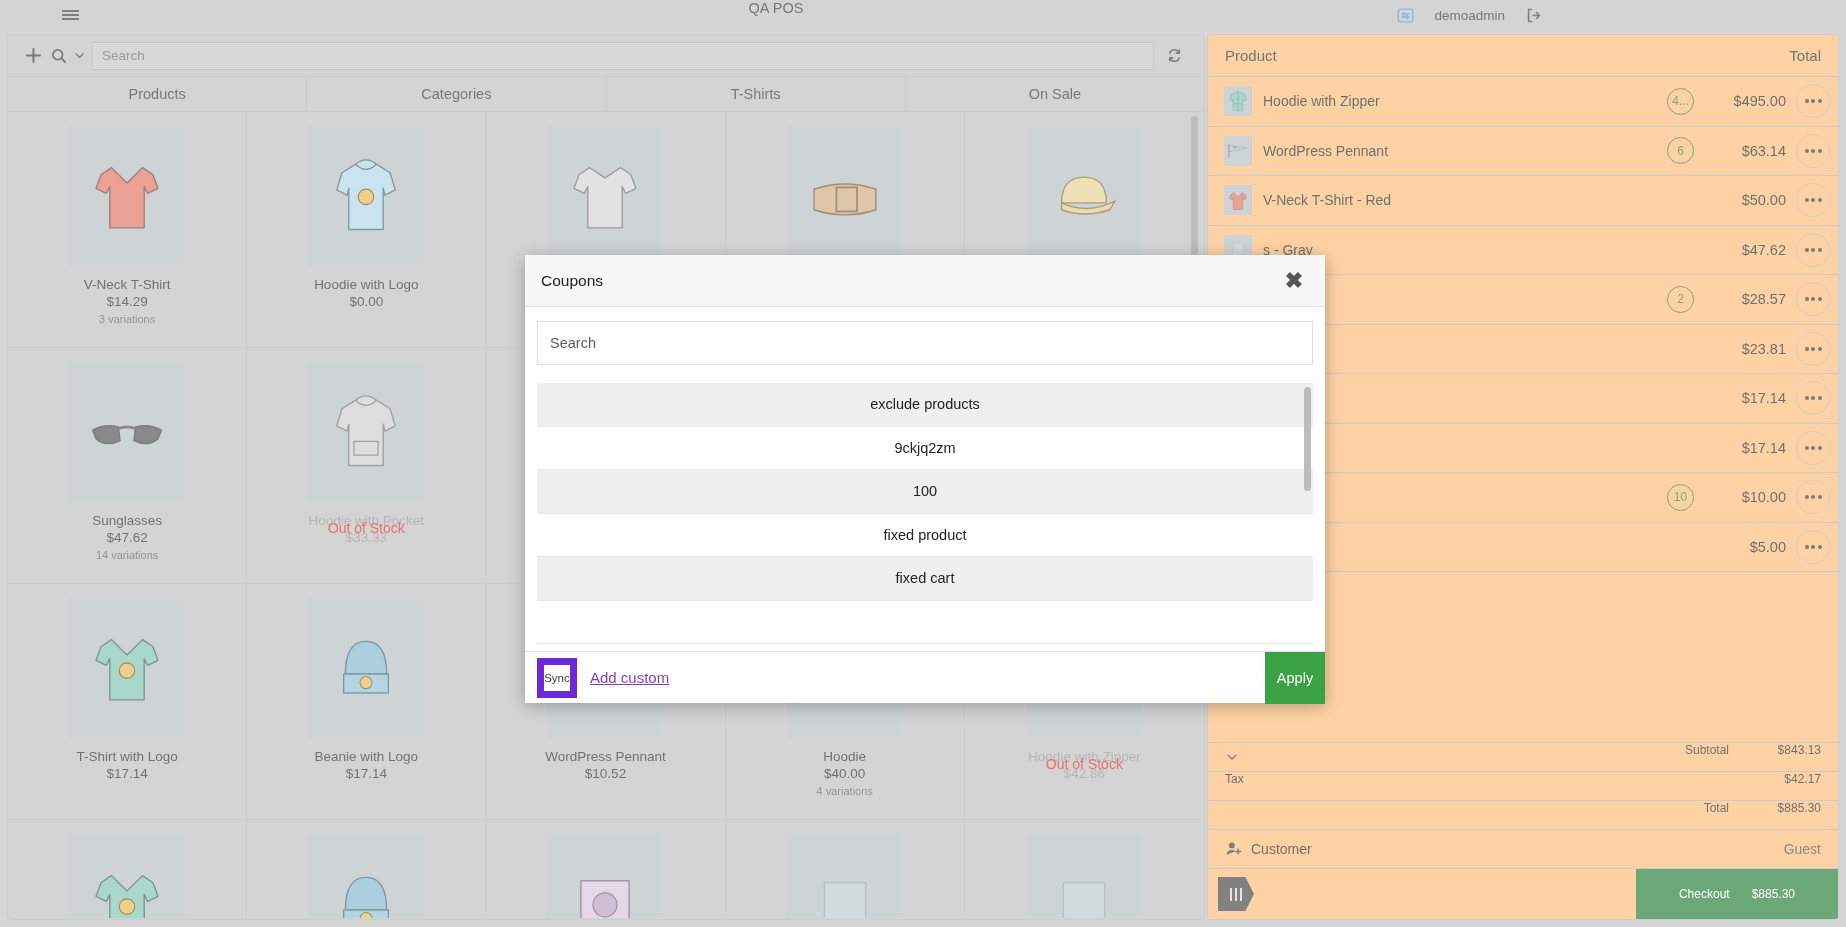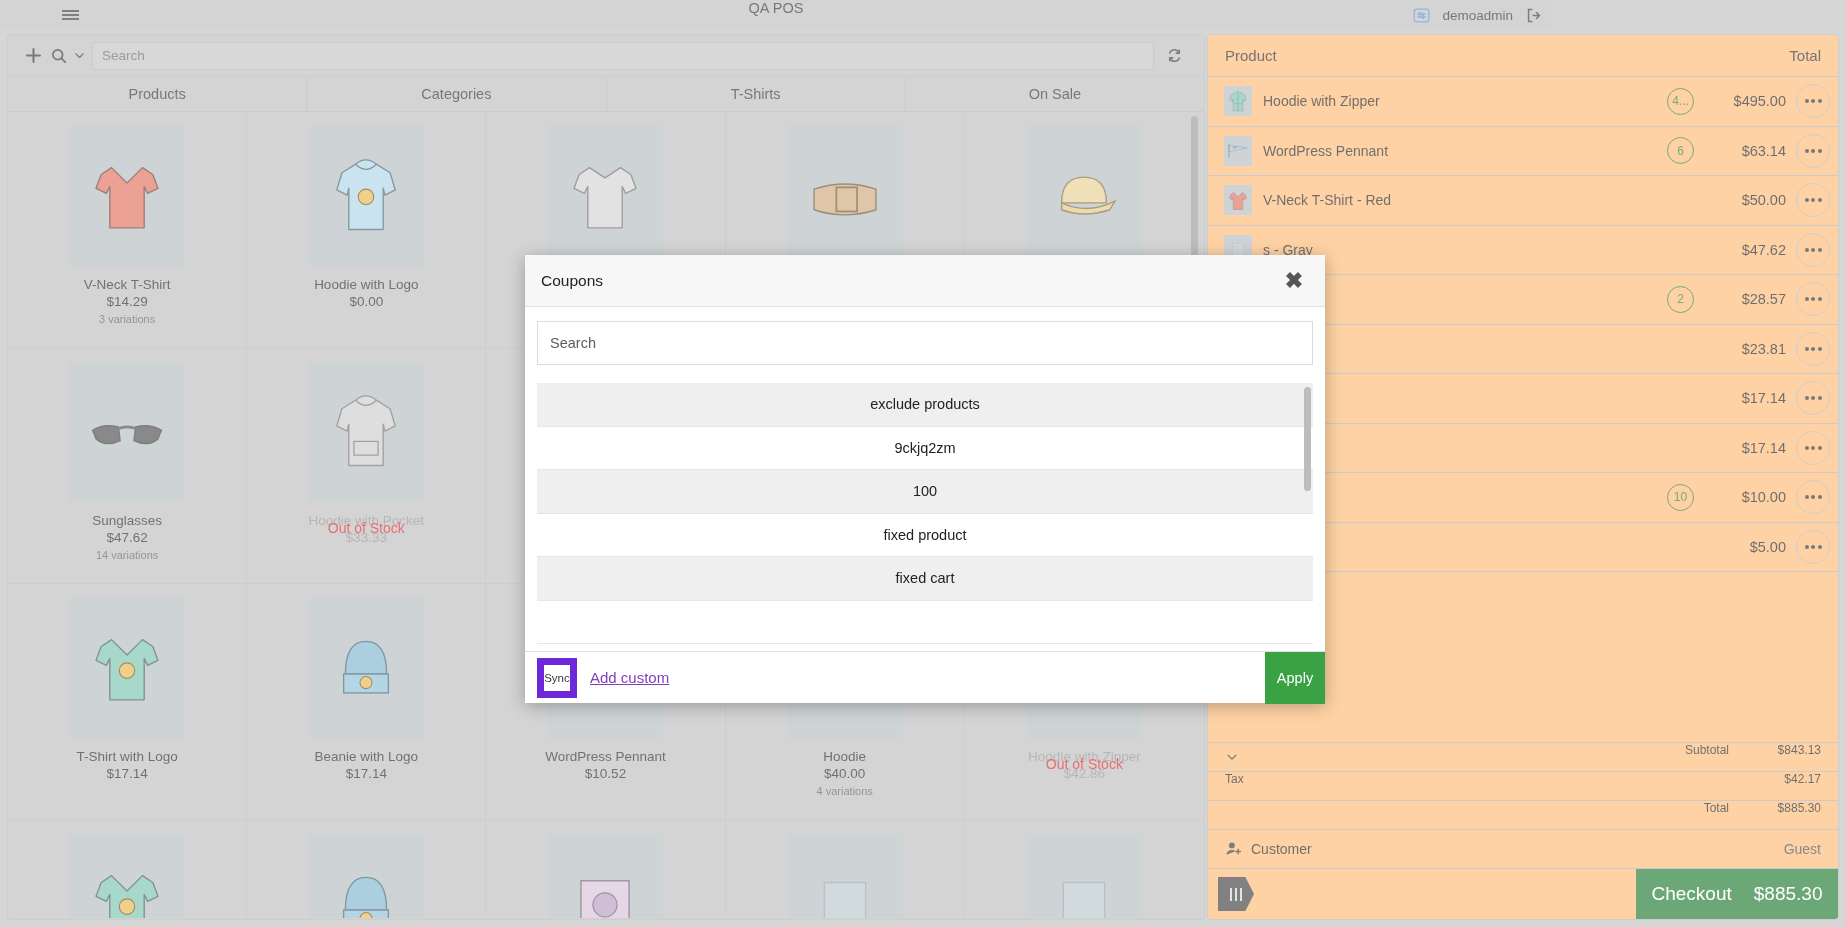--- a/index.html
+++ b/index.html
@@ -20,21 +20,21 @@
     background: #bdbdbd;
     display: flex; align-items: flex-start; padding-left: 48px;
   }
   #hamburger { width: 44px; height: 30px; display: flex; align-items: center; justify-content: center; cursor: pointer; }
   #hamburger span { display: block; width: 17px; height: 2px; background: #3b3b3b; margin: 2px 0; }
   #topbar-title {
     position: absolute; left: 0; right: 0; text-align: center;
     font-size: 14.5px; color: #2f2f2f; pointer-events: none;
   }
   #topbar-right {
-    margin-left: auto; display: flex; align-items: center; gap: 12px;
+    margin-left: auto; display: flex; align-items: center; gap: 20px;
     padding-right: 10px; height: 30px;
   }
   #topbar-right .user-name { font-size: 13.5px; color: #2e2e2e; }
   .ico { display: inline-flex; align-items: center; justify-content: center; }
 
   
   #left-panel {
     position: absolute; left: 7px; top: 34px; width: 1198px; height: 886px;
     background: #bdbdbd; border: 1px solid #b3b3b3; border-radius: 4px;
     overflow: hidden;
@@ -140,21 +140,21 @@
   #checkout-row { height: 50px; display: flex; align-items: center; position: relative; }
   #drawer-handle {
     margin-left: 10px; width: 36px; height: 34px; background: #3e3e3e;
     clip-path: polygon(0 0, 76% 0, 100% 50%, 76% 100%, 0 100%);
     display: flex; align-items: center; justify-content: center; gap: 2.5px; cursor: pointer;
   }
   #drawer-handle i { width: 2.5px; height: 13px; background: #d6d6d6; display: block; }
   #checkout-btn {
     margin-left: auto; width: 202px; height: 50px; background: #1e7a2e;
     color: #fff; display: flex; align-items: center; justify-content: center; gap: 22px;
-    font-size: 19px; cursor: pointer;
+    font-size: 12px; cursor: pointer;
   }
 
   
   #overlay { position: absolute; inset: 0; background: rgba(255,255,255,0.35); }
   #modal {
     position: absolute; left: 525px; top: 255px; width: 800px; height: 448px;
     background: #fff; box-shadow: 0 3px 16px rgba(0,0,0,0.28);
     display: flex; flex-direction: column;
   }
   #modal-head {

